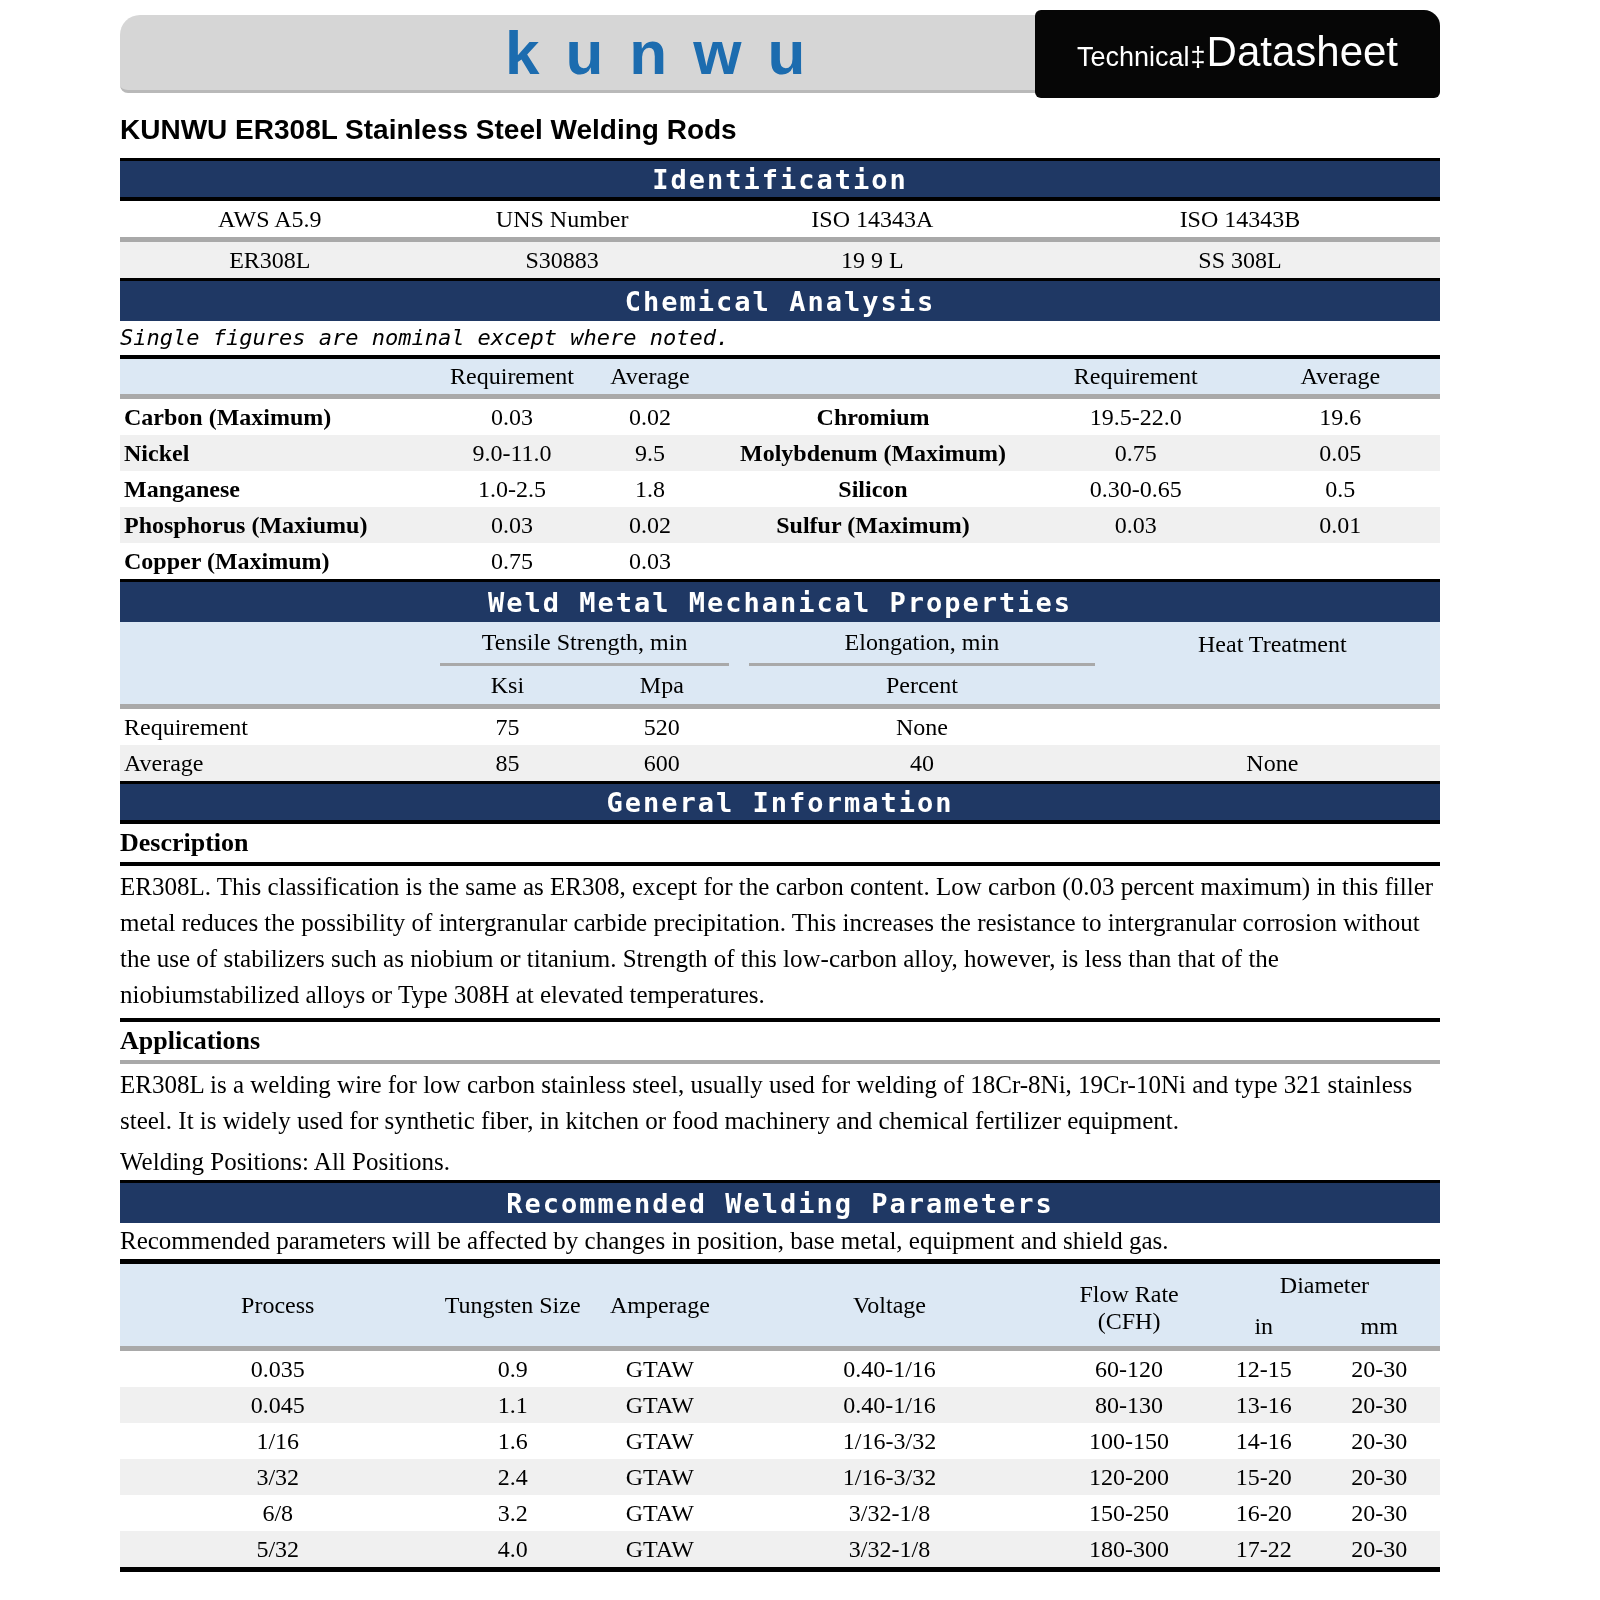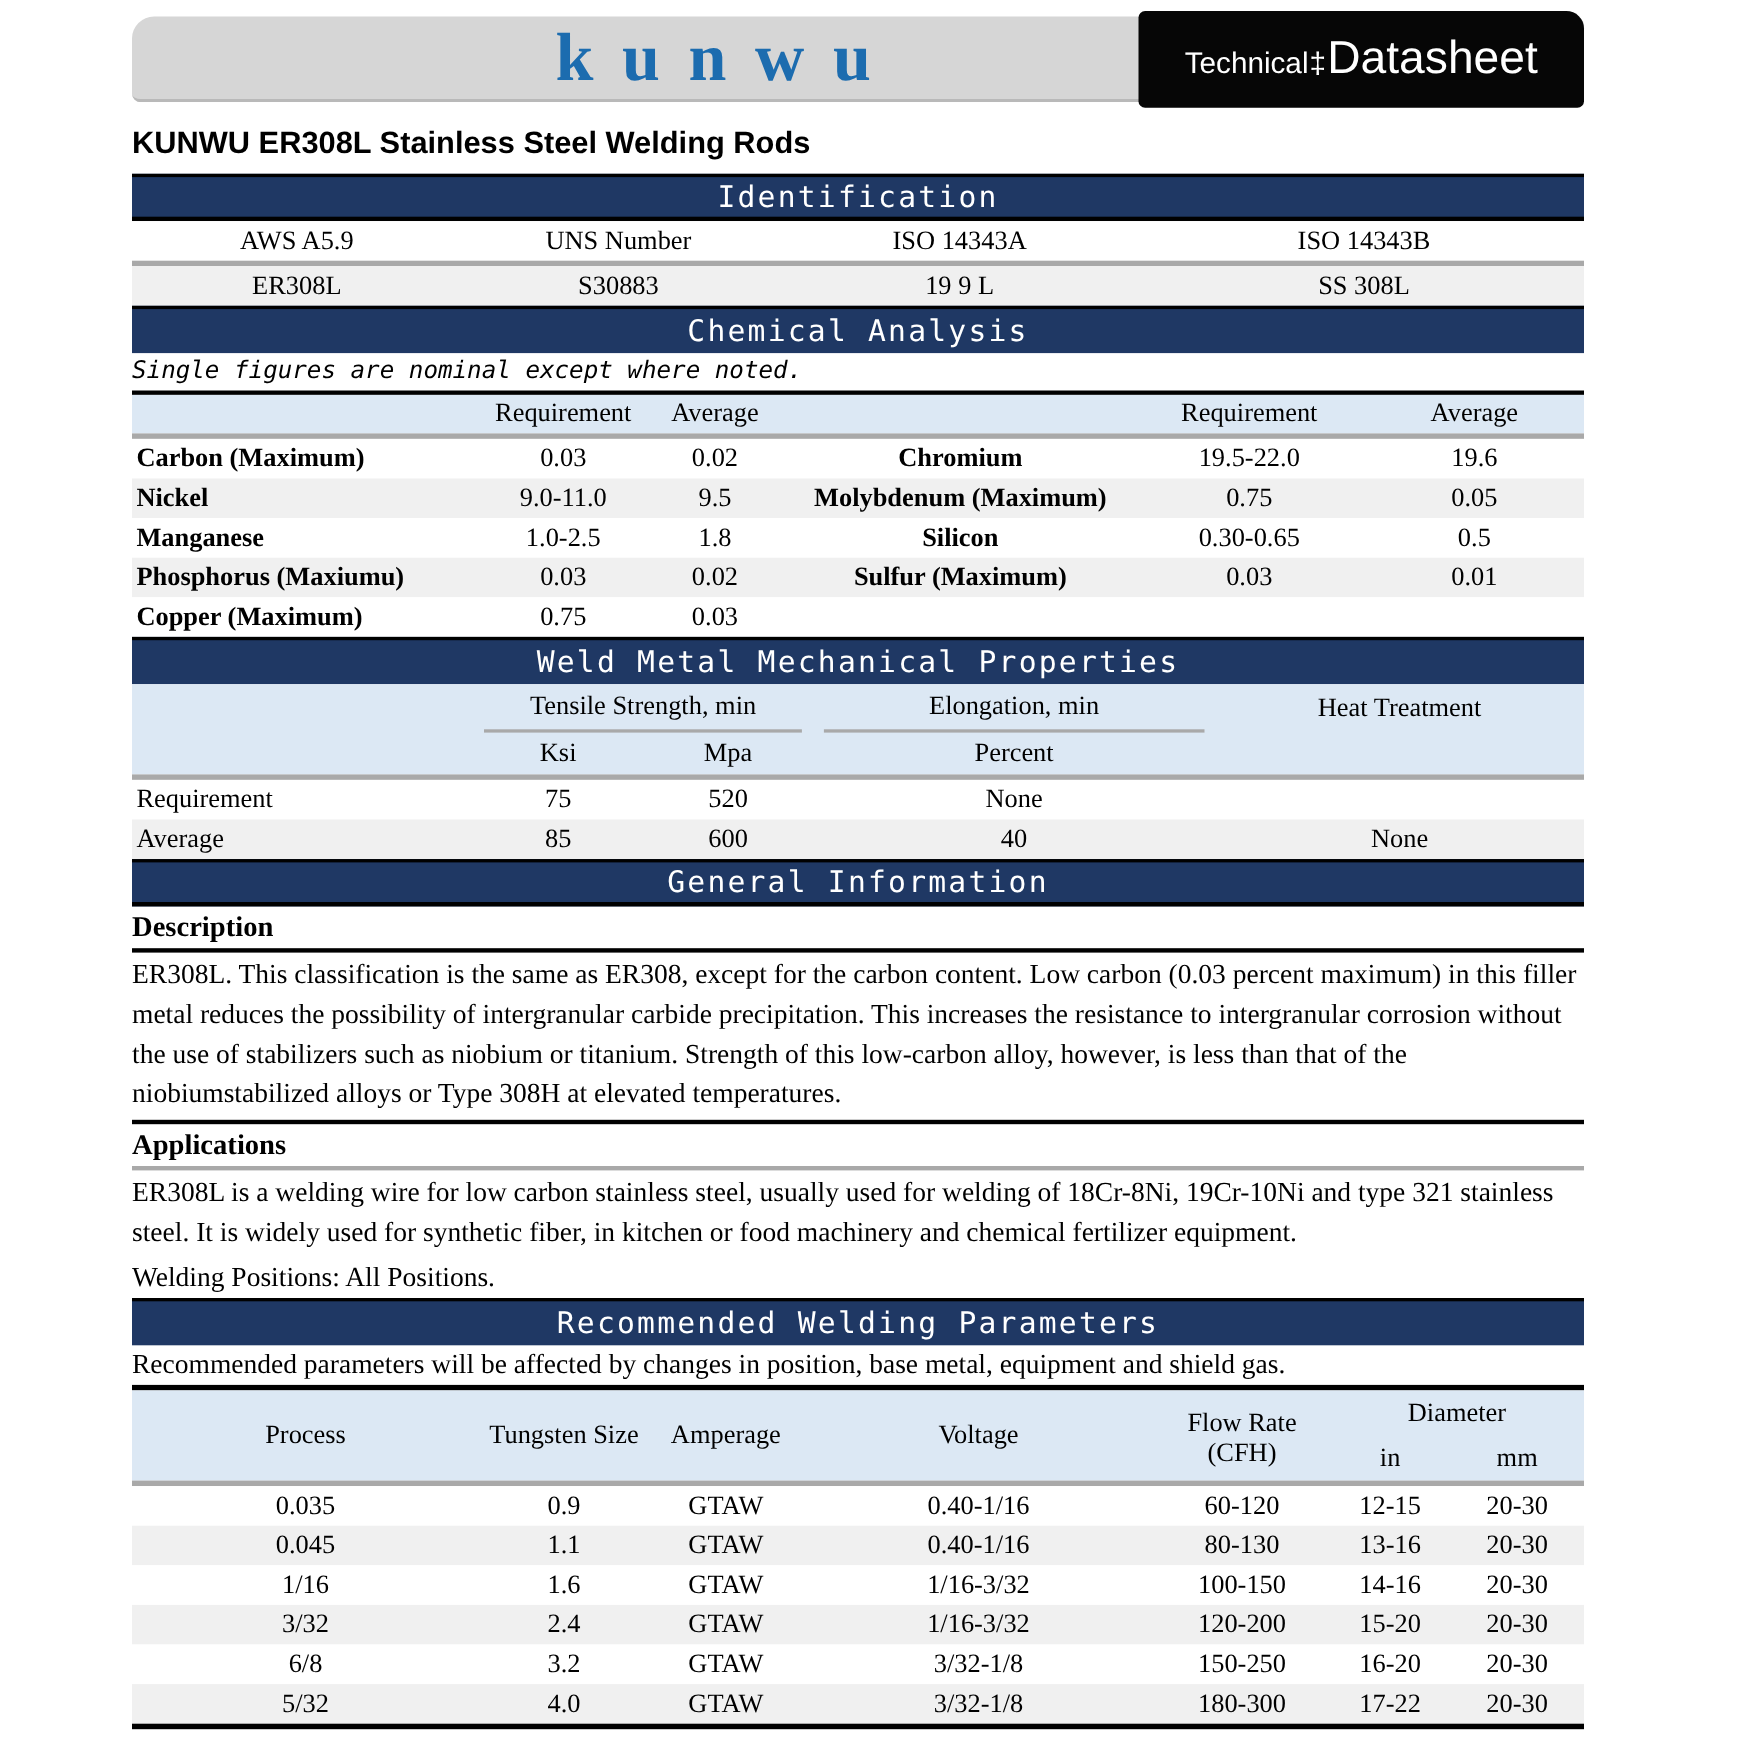--- a/index.html
+++ b/index.html
@@ -12,21 +12,21 @@
 
   
   .header-bar { position:relative; height:88px; margin-top:10px; }
   .gray-bar {
     position:absolute; left:0; top:5px; width:100%; height:78px;
     background:#d6d6d6; border-radius:20px 8px 8px 8px;
     border-bottom:3px solid #b9b9b9;
   }
   .logo {
     position:absolute; left:385px; top:10px;
-    font-family:Liberation Serif, serif; font-weight:bold;
+    font-family:Liberation Sans, sans-serif; font-weight:bold;
     font-size:62px; line-height:66px; letter-spacing:26px;
     color:#1c6caf;
   }
   .banner {
     position:absolute; right:0; top:0; width:405px; height:88px;
     background:#060606; border-radius:6px 16px 6px 6px;
     display:flex; align-items:baseline; justify-content:center;
     padding-top:18px; color:#fff; font-family:"Liberation Sans", sans-serif;
   }
   .banner-small { font-size:27px; }
@@ -35,21 +35,21 @@
 
   .doc-title {
     font-family:"Liberation Sans", sans-serif; font-weight:bold;
     font-size:28px; margin:16px 0 12px 0;
   }
 
   
   .navy {
     background:#1f3864; border-top:3px solid #000;
     height:43px; display:flex; align-items:center; justify-content:center;
-    color:#fff; font-family:"DejaVu Sans Mono", monospace; font-weight:normal;
+    color:#fff; font-family:"DejaVu Sans Mono", monospace; font-weight:bold;
     font-size:27px; letter-spacing:2px;
   }
   .navy.black-under { border-bottom:4px solid #000; }
   .black-line { height:4px; background:#000; }
   .black-line.thick { height:5px; }
   .gray-line  { height:5px; background:#a9a9a9; }
   .gray-line.thin { height:4px; }
 
   
   .grid { display:grid; }

